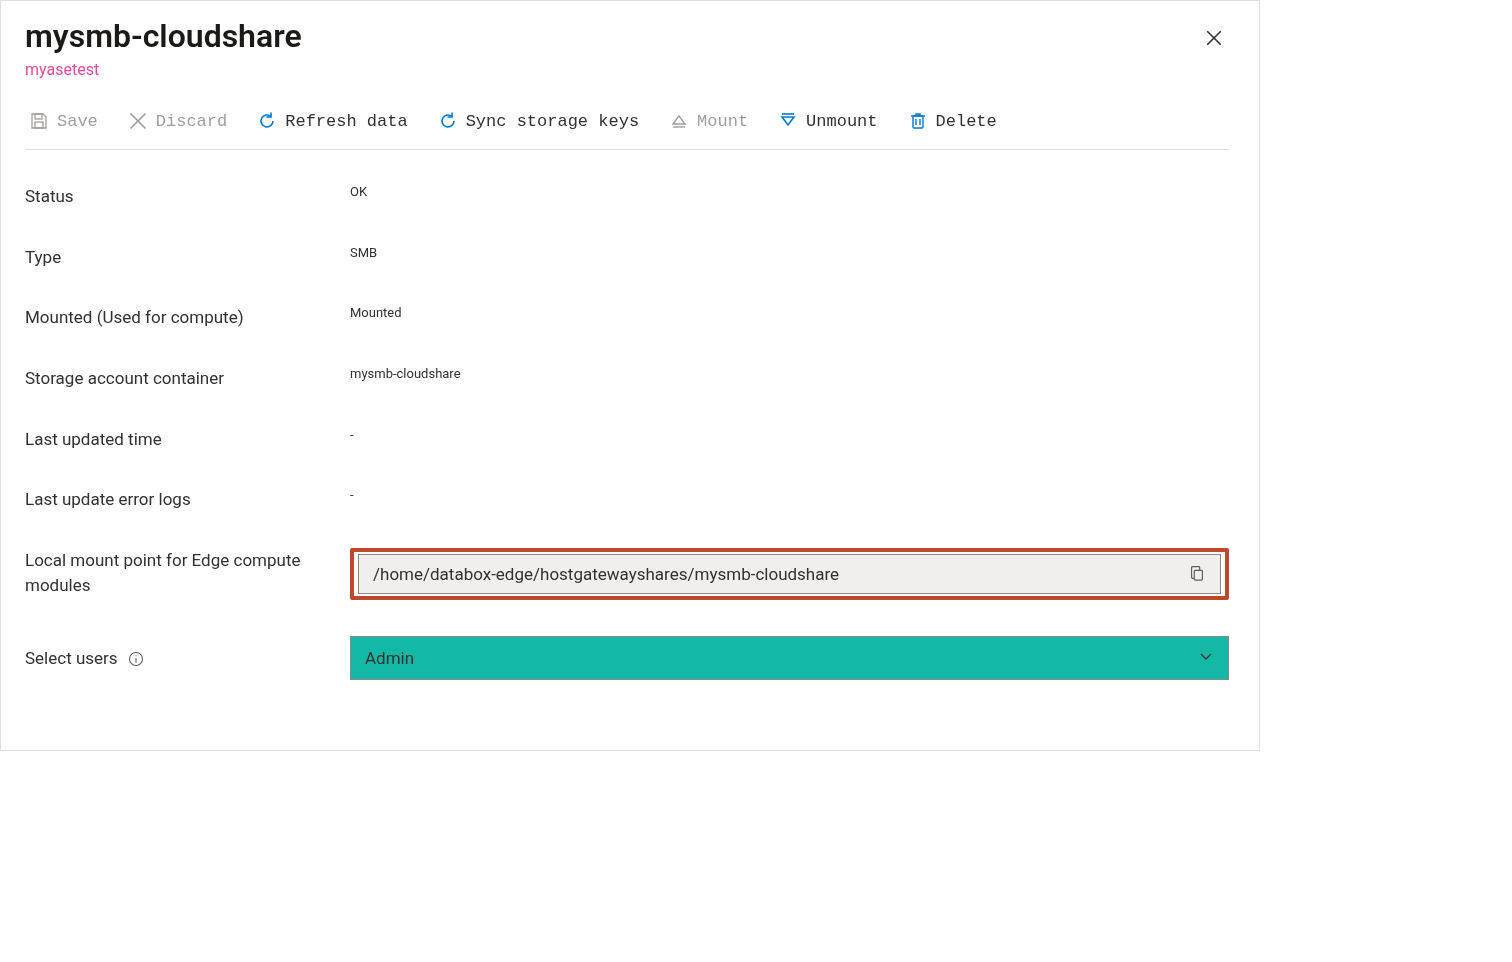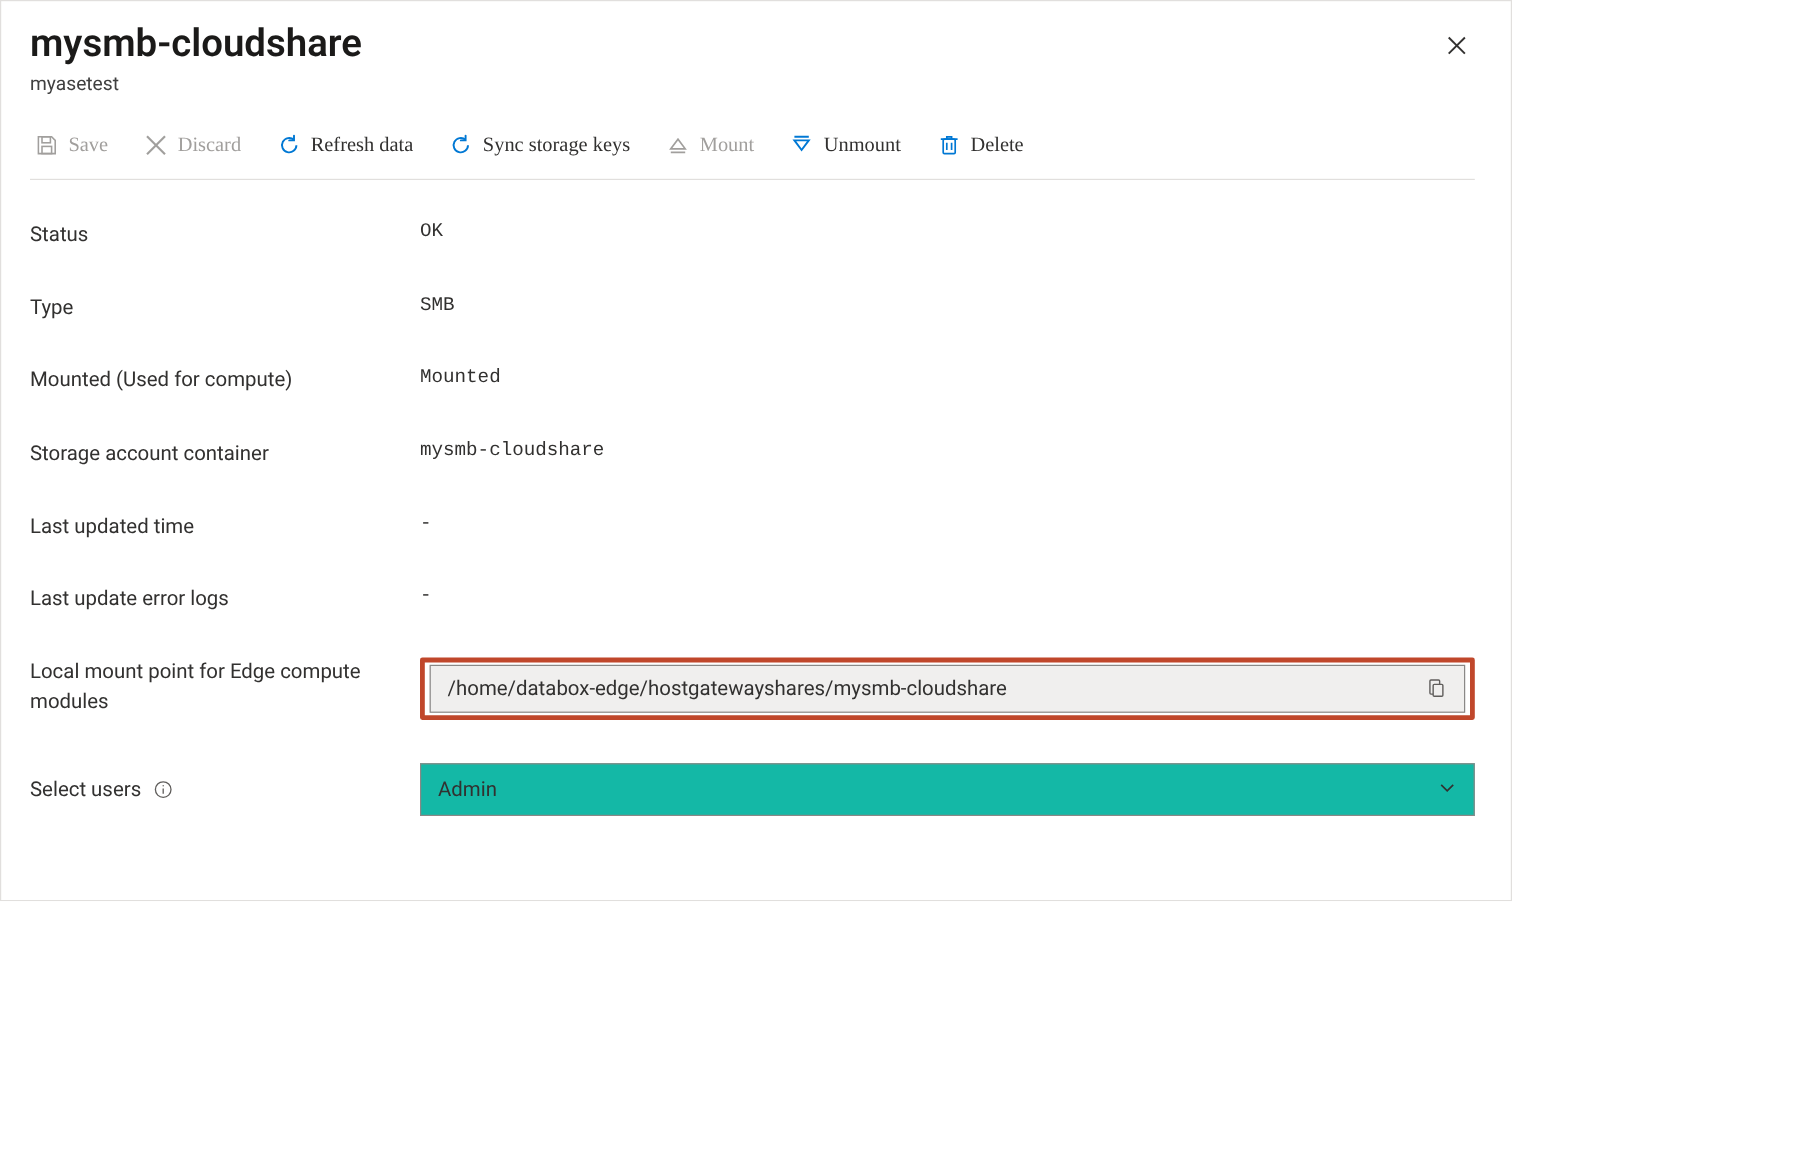--- a/index.html
+++ b/index.html
@@ -25,21 +25,21 @@
     align-items: flex-start;
   }
   .title {
     font-size: 32px;
     font-weight: 600;
     color: #1b1a19;
     line-height: 1.1;
   }
   .subtitle {
     font-size: 16px;
-    color: #404040;
+    color: #ec4899;
     margin-top: 6px;
     margin-bottom: 20px;
   }
   .close-btn {
     background: none;
     border: none;
     cursor: pointer;
     padding: 6px;
     color: #323130;
     margin-top: 4px;
@@ -56,21 +56,21 @@
   .toolbar-item {
     display: flex;
     align-items: center;
     gap: 8px;
     background: none;
     border: none;
     cursor: pointer;
     color: #323130;
     font-size: 17px;
     padding: 2px 4px;
-    font-family: Liberation Serif, serif;
+    font-family: Liberation Mono, monospace;
   }
   .toolbar-item.disabled {
     color: #a19f9d;
     cursor: default;
   }
   .toolbar-item .icon {
     display: inline-flex;
     align-items: center;
     justify-content: center;
   }
@@ -93,24 +93,23 @@
     color: #323130;
     line-height: 1.45;
   }
   .prop-label .info-icon {
     display: inline-flex;
     vertical-align: middle;
     margin-left: 6px;
     color: #605e5c;
   }
   .prop-value {
-    font-size: 16px;
+    font-size: 13px;
     color: #323130;
     flex: 1;
-    font-family: Liberation Mono, monospace;
   }
   .mount-box-wrap {
     flex: 1;
     border: 4px solid #c0472b;
     border-radius: 2px;
     padding: 2px 4px;
   }
   .mount-box {
     display: flex;
     align-items: center;

